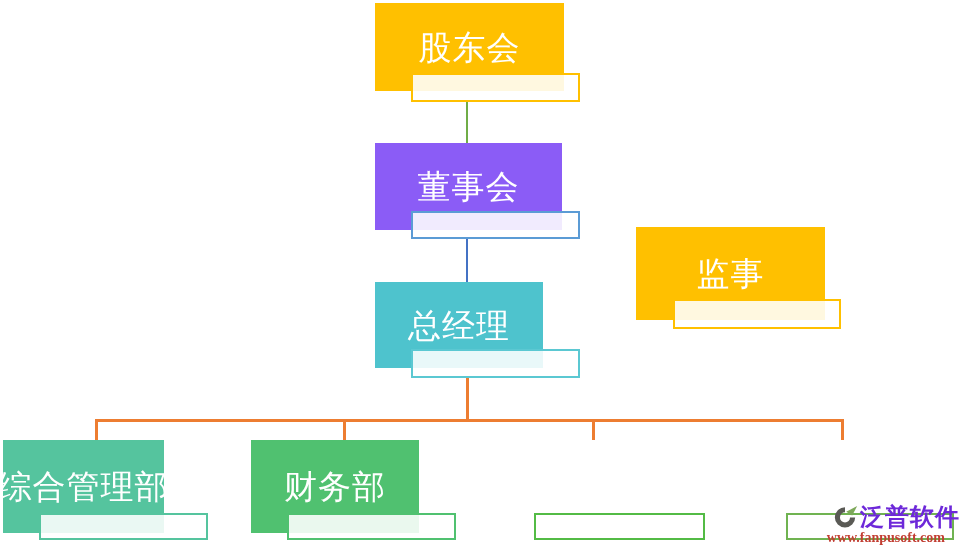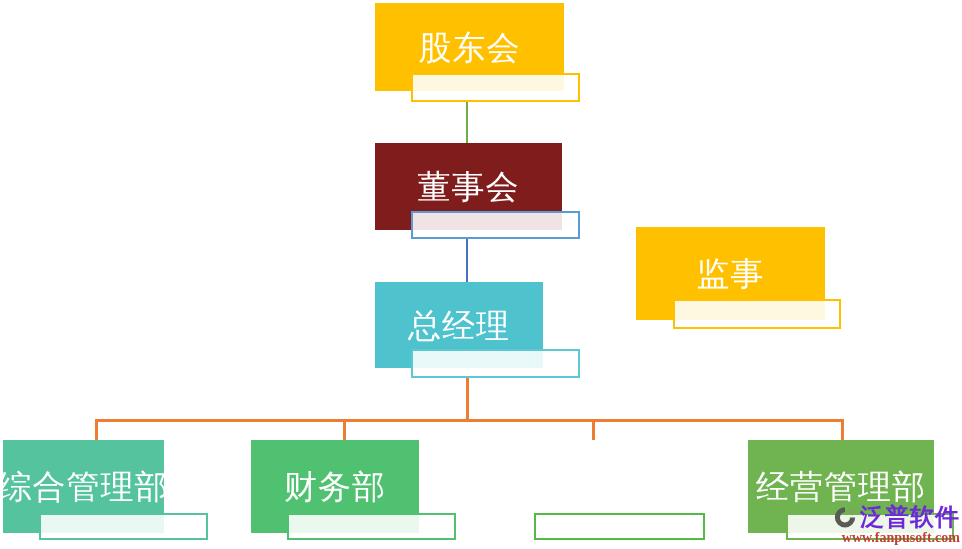--- a/index.html
+++ b/index.html
@@ -6,21 +6,21 @@
   #stage{
     position:relative;width:962px;height:549px;background:#ffffff;
     overflow:hidden;font-family:"Liberation Sans",sans-serif;
   }
   .node{
     position:absolute;display:flex;align-items:center;justify-content:center;
     color:#ffffff;font-size:33px;letter-spacing:1px;line-height:1;
     box-sizing:border-box;white-space:nowrap;
   }
   .gold{background:#FFC000;}
-  .blue{background:#7f1d1d;}
+  .blue{background:#8b5cf6;}
   .teal{background:#4EC3CD;}
   .mint{background:#55C49E;}
   .green{background:#50C170;}
   .grass{background:#53BB45;}
   .olive{background:#70B351;}
   .subbox{
     position:absolute;box-sizing:border-box;background:rgba(255,255,255,0.88);
   }
   .sub-gold{border:2px solid #FFC000;}
   .sub-blue{border:2px solid #5B9BD5;}
@@ -35,21 +35,21 @@
   .c-orange{background:#ED7D31;}
   .watermark{
     position:absolute;right:0;bottom:4px;text-align:right;z-index:30;
     font-family:"Liberation Serif",serif;
   }
   .wm-row{display:flex;align-items:center;justify-content:flex-end;gap:2px;padding-right:2px;}
   .wm-brand{
     font-size:24px;font-weight:bold;color:#6d28d9;letter-spacing:1px;line-height:1;
   }
   .wm-url{
-    font-size:14px;font-weight:bold;color:#C23F33;line-height:1.1;padding-right:2px;
+    font-size:14px;font-weight:bold;color:#C23F33;line-height:1.1;padding-right:17px;
   }
   .wm-logo{width:26px;height:26px;display:inline-block;}
 </style>
 </head>
 <body>
 
 <div id="stage">
 
   <div class="conn c-green" style="left:466px;top:102px;width:2px;height:41px;"></div>
   <div class="conn c-blue" style="left:466px;top:239px;width:2px;height:43px;"></div>
@@ -85,23 +85,20 @@
   </div>
   <div class="subbox sub-mint" style="left:39px;top:513px;width:169px;height:27px;"></div>
 
   <div class="node green" style="left:251px;top:440px;width:168px;height:93px;">
     <span>财务部</span>
   </div>
   <div class="subbox sub-green" style="left:287px;top:513px;width:169px;height:27px;"></div>
 
   <div class="subbox sub-grass" style="left:534px;top:513px;width:171px;height:27px;"></div>
 
-  <div class="node olive" style="left:748px;top:440px;width:186px;height:93px;">
-    <span>经营管理部</span>
-  </div>
   <div class="subbox sub-olive" style="left:786px;top:513px;width:168px;height:27px;"></div>
 
   <div class="watermark">
     <div class="wm-row">
       <span class="wm-logo">
         <svg viewBox="0 0 32 32" width="26" height="26">
           <path d="M16 4a12.5 12.5 0 1 0 12.5 12.5h-6.3A6.2 6.2 0 1 1 16 10.3z" fill="#5a5a55"></path>
           <path d="M17.5 9.5 31 2.5l-6.2 11.5z" fill="#7da85a"></path>
         </svg>
       </span>

